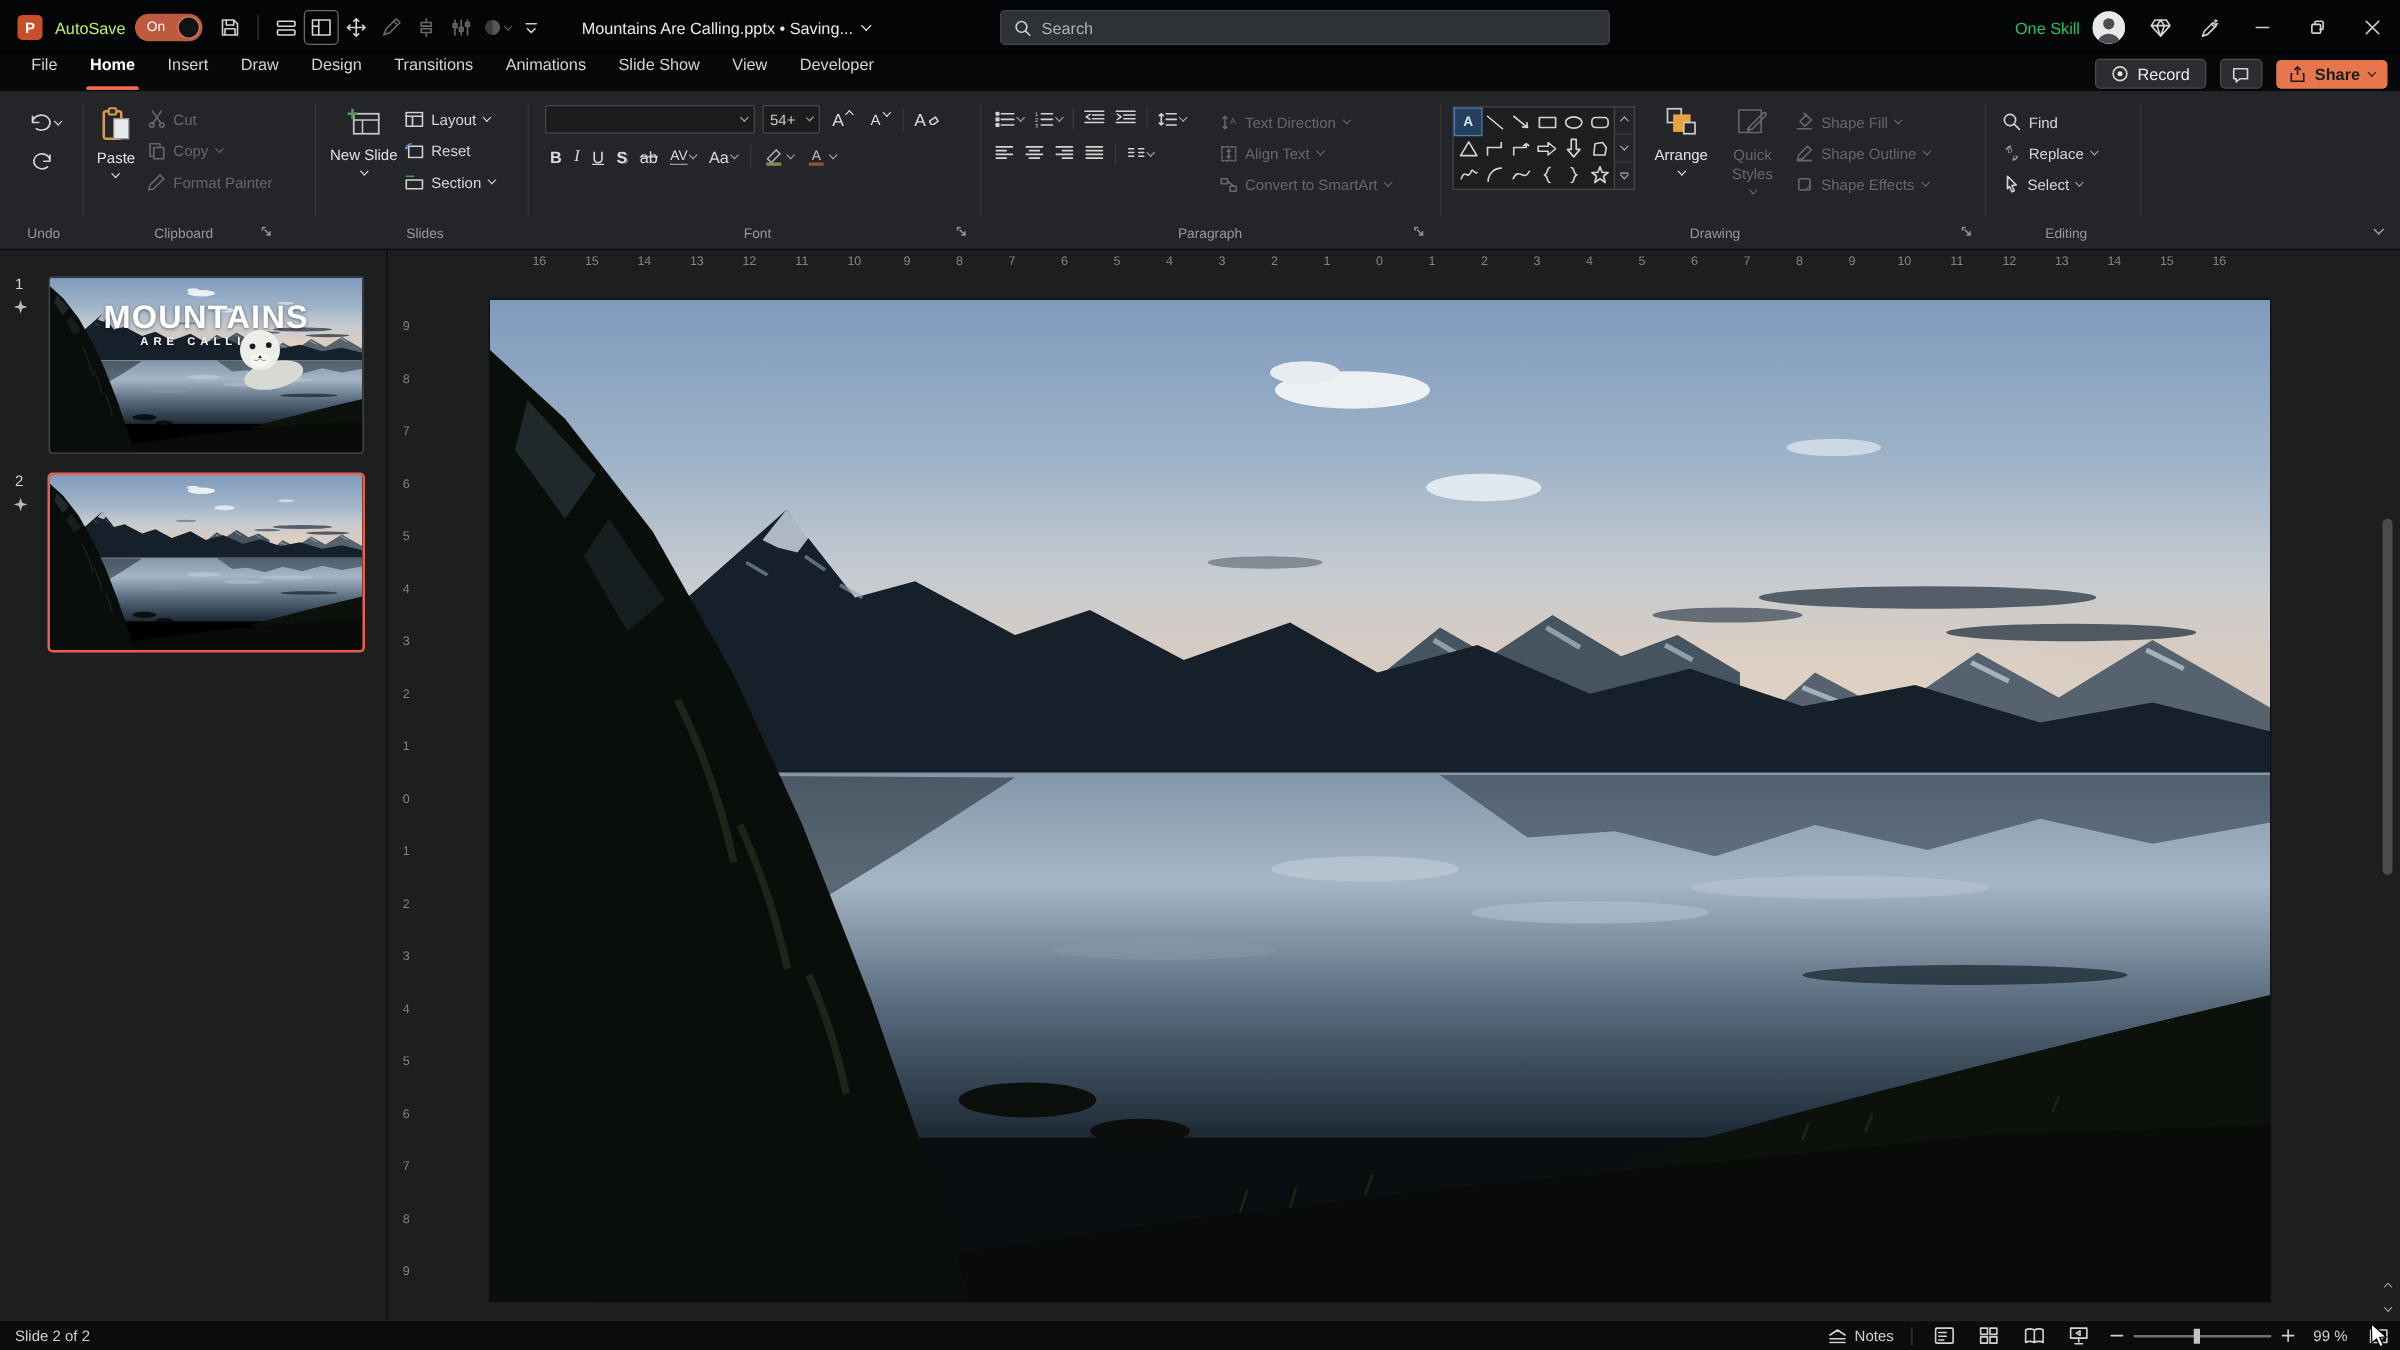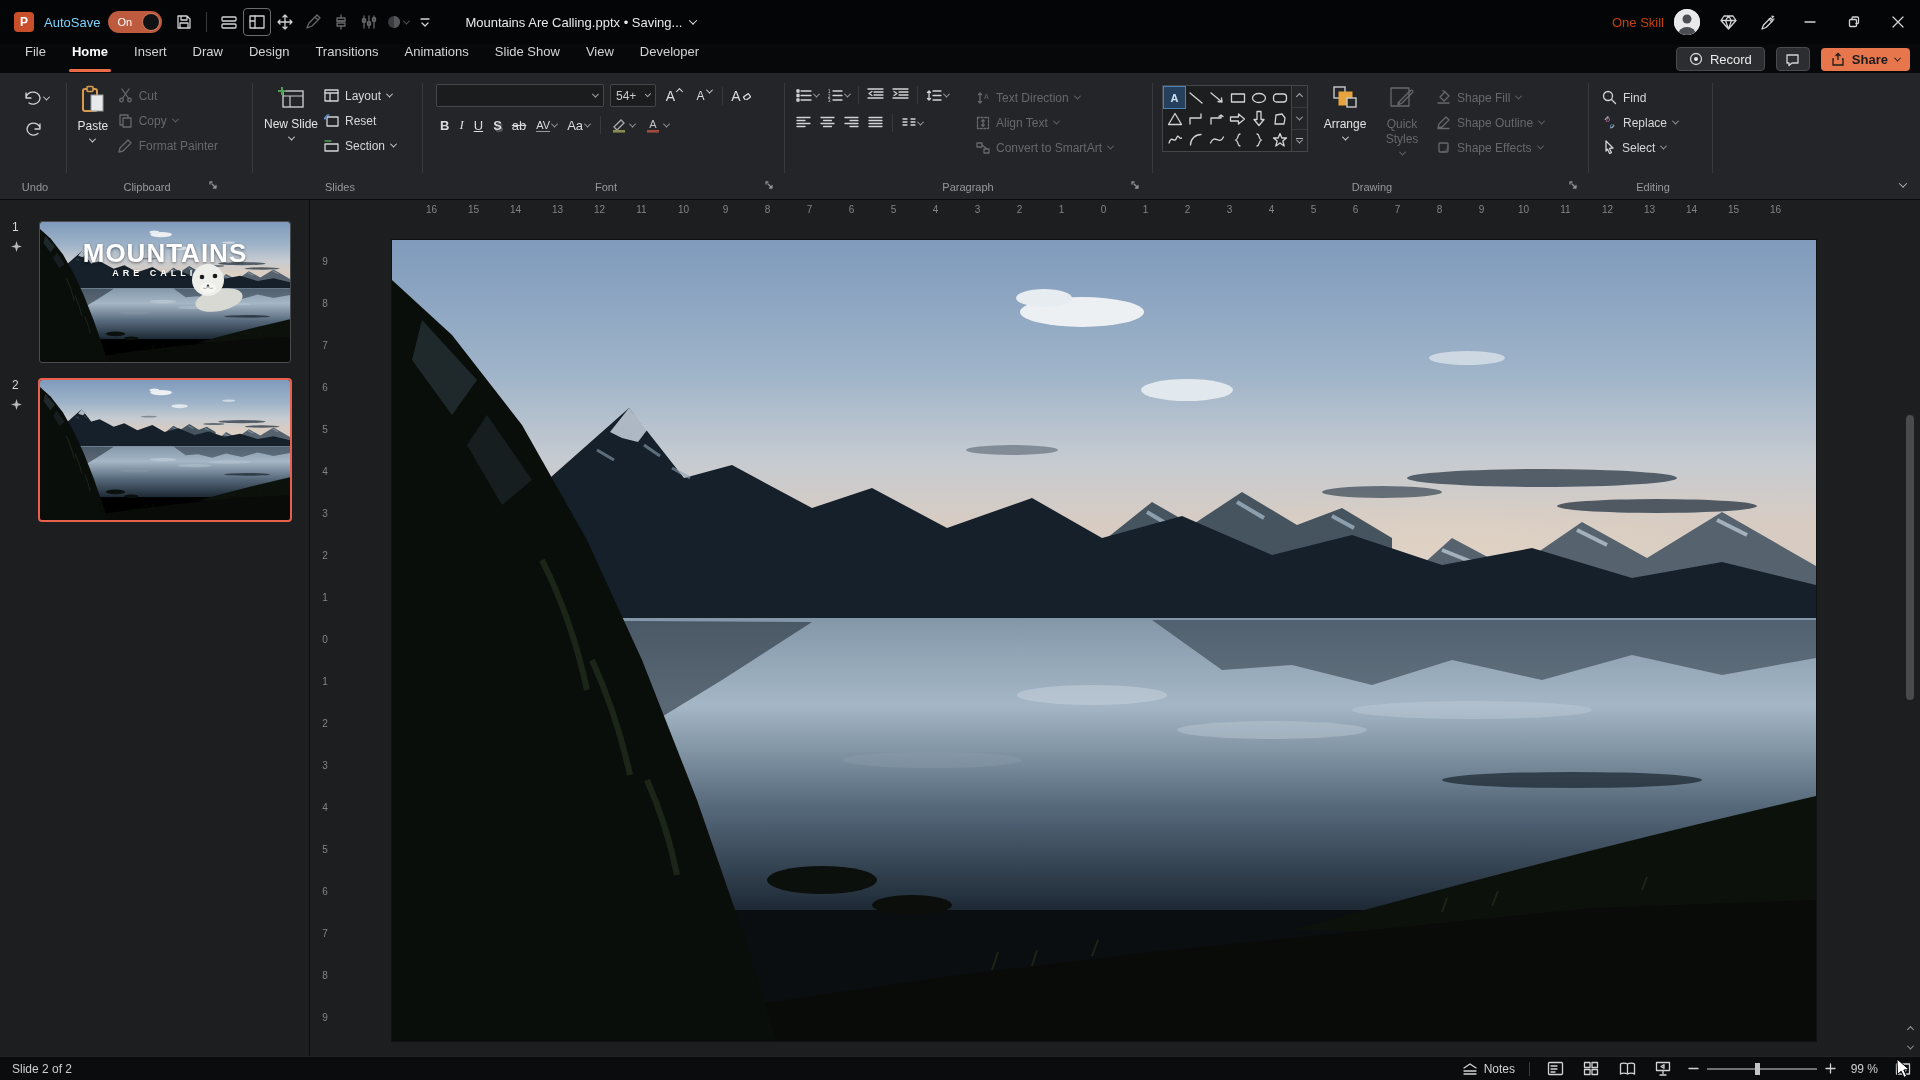--- a/index.html
+++ b/index.html
@@ -5,38 +5,38 @@
   * { margin:0; padding:0; box-sizing:border-box; }
   html,body { width:1920px; height:1080px; overflow:hidden; background:#101113;
     font-family:"Liberation Sans","DejaVu Sans",sans-serif; -webkit-font-smoothing:antialiased; }
   #app { position:relative; width:1920px; height:1080px; background:#1d1e20; }
 
   
   .titlebar { position:absolute; top:0; left:0; width:100%; height:44px; background:#040506;
     display:flex; align-items:center; color:#e3e4e6; font-size:13px; }
   .pp-logo { width:20px; height:20px; margin:0 10px 0 14px; background:#C94F2B; border-radius:4px;
     display:flex; align-items:center; justify-content:center; color:#fff; font-weight:bold; font-size:12px; }
-  .autosave-lbl { margin-right:8px; color:#7dd3fc; }
+  .autosave-lbl { margin-right:8px; color:#bef264; }
   .toggle { width:54px; height:22px; border-radius:11px; background:#BE5B3E; position:relative;
     display:flex; align-items:center; cursor:default; }
   .toggle .on-txt { color:#fff; font-size:11px; margin-left:9px; }
   .toggle .knob { position:absolute; right:3px; top:3px; width:16px; height:16px; border-radius:50%;
     background:#111214; box-shadow:0 0 0 1px rgba(255,255,255,.18); }
   .tb-icon { width:28px; height:28px; display:flex; align-items:center; justify-content:center;
     border-radius:4px; color:#cfd0d2; }
   .tb-icon.dim { color:#5d5f62; }
   .tb-icon.boxed { border:1px solid #6a6c6f; }
   .tb-sep { width:1px; height:20px; background:#3a3b3d; margin:0 8px; }
   .doc-title { display:flex; align-items:center; gap:8px; margin-left:26px; color:#e8e9ea; white-space:nowrap; }
   .searchbox { position:absolute; left:800px; top:8px; width:488px; height:28px; background:#2E3237;
     border:1px solid #41464c; border-radius:4px; display:flex; align-items:center; padding:0 10px; gap:8px; }
   .searchbox input { background:transparent; border:none; outline:none; color:#c3c7cc; font-size:13px; width:100%; }
   .searchbox input::placeholder { color:#aeb2b8; }
   .tb-right { position:absolute; right:0; top:0; height:44px; display:flex; align-items:center; }
-  .user-name { font-size:13px; color:#c2410c; margin-right:10px; }
+  .user-name { font-size:13px; color:#22c55e; margin-right:10px; }
   .avatar { width:26px; height:26px; border-radius:50%; background:#cfd2d6; overflow:hidden; margin-right:14px; }
   .win-btn { width:44px; height:44px; display:flex; align-items:center; justify-content:center; color:#d4d5d7; }
   .chev { display:inline-block; width:6px; height:6px; border-right:1.4px solid currentColor;
     border-bottom:1.4px solid currentColor; transform:rotate(45deg) translate(-1px,-1px); }
   .chev.sm { width:5px; height:5px; }
   .chev.up { transform:rotate(-135deg); }
 
   
   .tabrow { position:absolute; top:44px; left:0; width:100%; height:29px; background:#07080a;
     display:flex; align-items:stretch; padding-left:12px; }
@@ -242,20 +242,27 @@
     </div>
     <div class="tb-icon">
       <svg class="ic" width="14" height="14" viewBox="0 0 14 14">
           <path d="M3,4 h8 M4,8 l3,3 3,-3"></path>
         </svg>
     </div>
     <div class="doc-title">
       <span>Mountains Are Calling.pptx • Saving...</span>
       <span class="chev"></span>
     </div>
+    <div class="searchbox">
+      <svg class="ic" width="15" height="15" viewBox="0 0 15 15">
+          <circle cx="6.5" cy="6.5" r="4.5"></circle>
+          <path d="M10,10 l3.5,3.5"></path>
+        </svg>
+      <input type="text" placeholder="Search" style="">
+    </div>
     <div class="tb-right">
       <span class="user-name">One Skill</span>
       <div class="avatar">
         <svg width="26" height="26" viewBox="0 0 26 26">
             <rect width="26" height="26" fill="#e8e9eb"></rect>
             <circle cx="13" cy="10" r="4.5" fill="#4a4d52"></circle>
             <path d="M4,26 a9,8 0 0 1 18,0 z" fill="#4a4d52"></path>
           </svg>
       </div>
       <div class="tb-icon" style="margin-right:10px">

